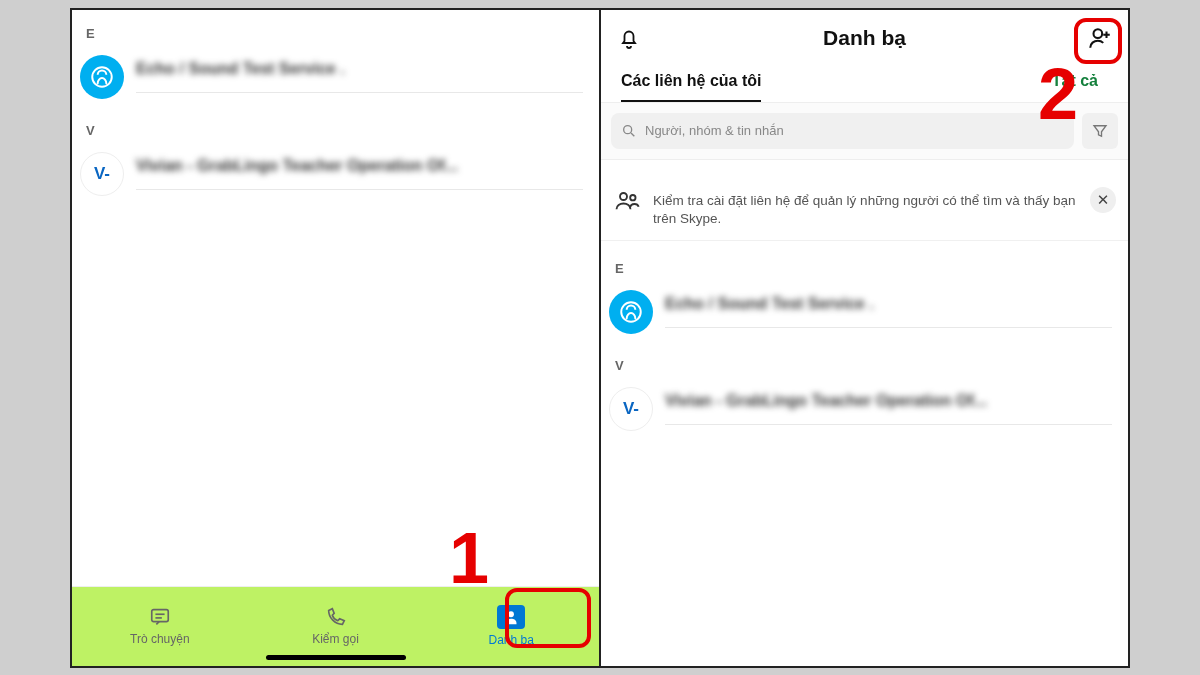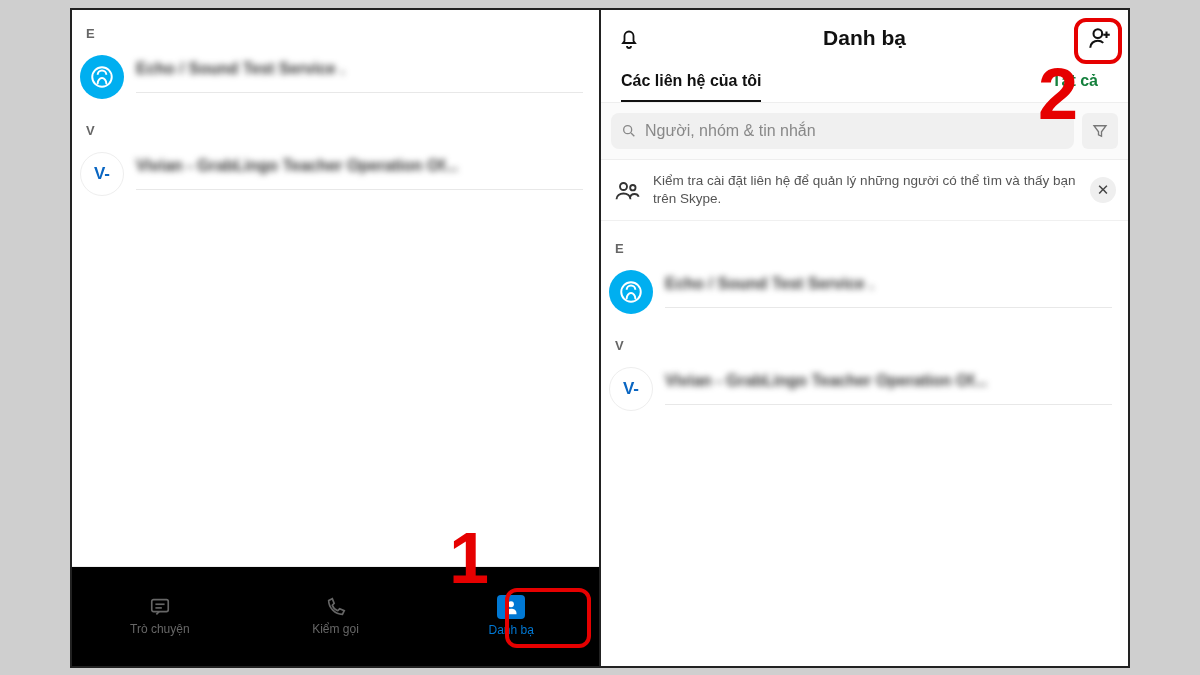--- a/index.html
+++ b/index.html
@@ -46,23 +46,23 @@
   .contact-name-wrap { flex: 1; border-bottom: 1px solid #e8e8e8; padding-bottom: 14px; }
   .contact-name {
     font-size: 16px; font-weight: 600; color: #333;
     filter: blur(3px);
     white-space: nowrap; overflow: hidden;
   }
 
   
   .tabbar {
     position: absolute; bottom: 0; left: 0; right: 0;
-    height: 100px;
+    height: 80px;
     display: flex; border-top: 1px solid #eee;
-    background: #000000;
+    background: #bef264;
   }
   .tab {
     flex: 1;
     display: flex; flex-direction: column;
     align-items: center; justify-content: center;
     font-size: 12px; color: #666; gap: 4px;
   }
   .tab.active { color: #0078d4; }
   .tab svg { width: 24px; height: 22px; }
   .tab.contacts-tab .iconbox {
@@ -108,34 +108,34 @@
   .subtab:last-child { margin-left: auto; margin-right: 10px; }
 
   .search-row {
     display: flex; align-items: center; padding: 10px 10px; gap: 8px;
     background: #fbfbfb; border-top: 1px solid #eee; border-bottom: 1px solid #eee;
   }
   .searchbox {
     flex: 1; height: 36px;
     background: #f0f0f0; border-radius: 8px;
     display: flex; align-items: center; padding: 0 10px;
-    color: #888; font-size: 16px;
+    color: #888; font-size: 13px;
   }
   .searchbox svg { width: 16px; height: 16px; margin-right: 8px; }
   .filter-btn {
     width: 36px; height: 36px; border-radius: 6px; background: #f0f0f0;
     display: flex; align-items: center; justify-content: center;
   }
 
   .notice {
     display: flex; align-items: center; padding: 12px 12px; gap: 12px;
     border-bottom: 1px solid #f0f0f0;
   }
   .notice-icon { width: 28px; height: 28px; flex: 0 0 28px; }
-  .notice-text { font-size: 13.5px; color: #555; line-height: 1.35; flex: 1; }
+  .notice-text { font-size: 13.5px; color: #555; line-height: 1.35; flex: 1; margin-top: 20px; }
   .notice-close {
     width: 26px; height: 26px; border-radius: 50%;
     background: #efefef;
     display: flex; align-items: center; justify-content: center;
     font-size: 15px; color: #444; flex: 0 0 26px;
   }
 </style>
 </head>
 <body>
 

